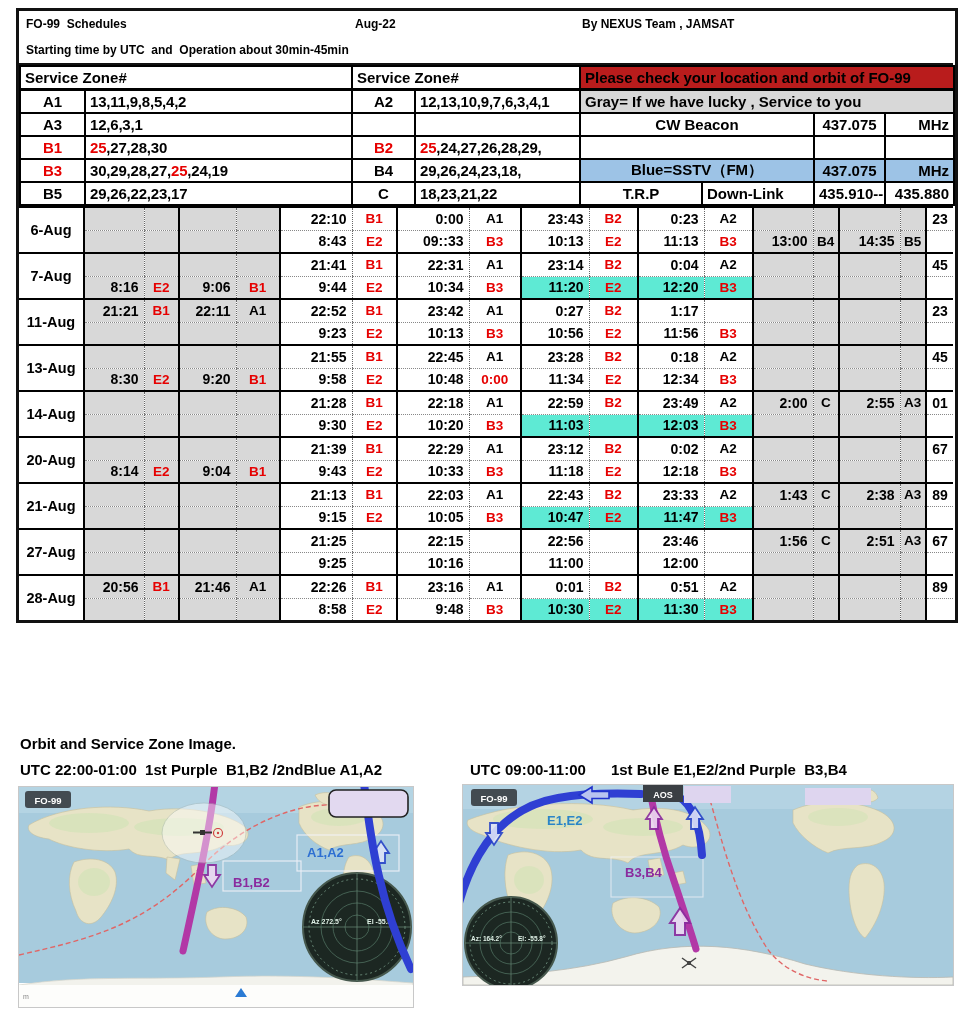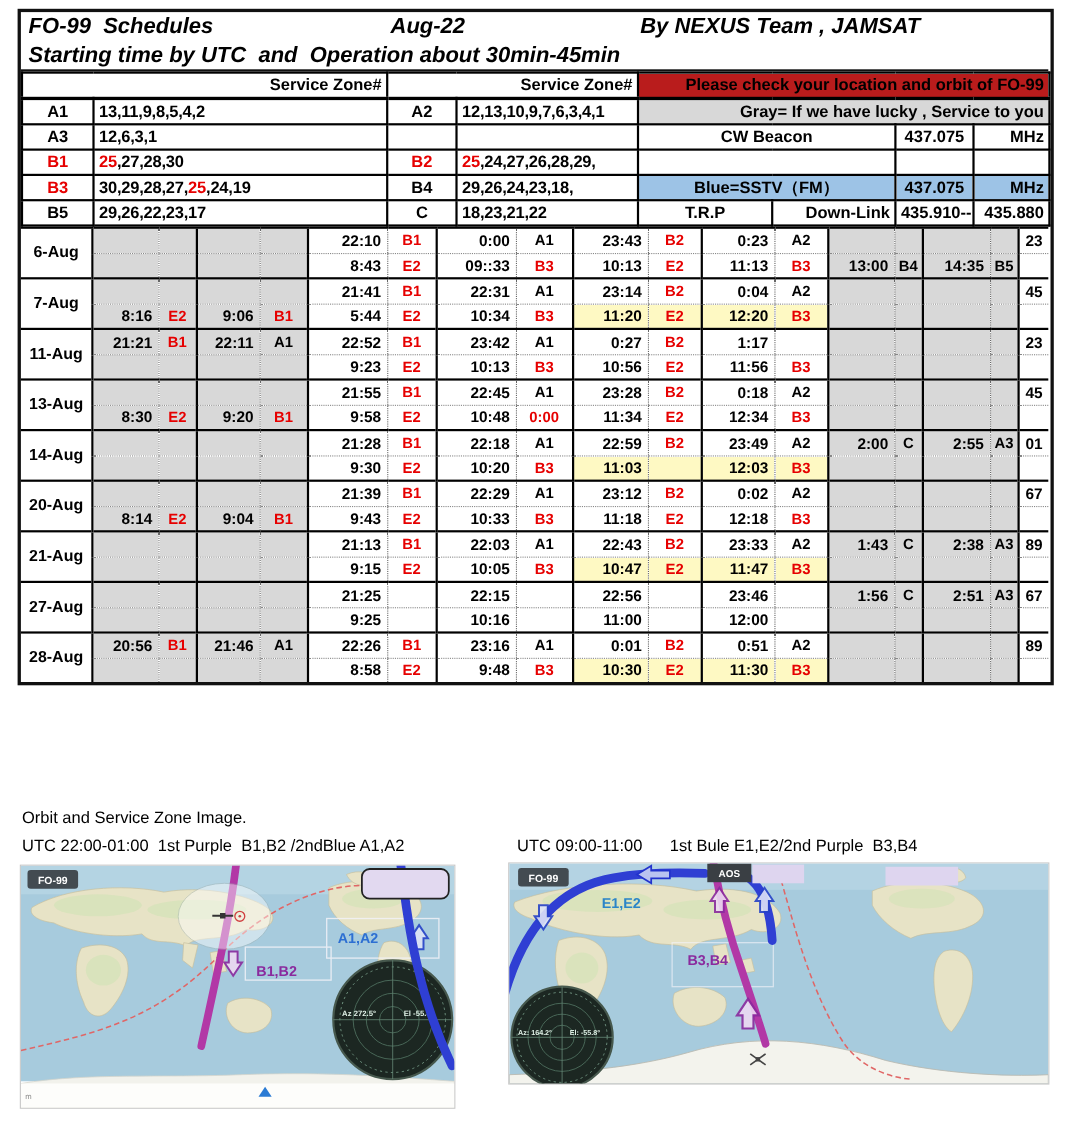--- a/index.html
+++ b/index.html
@@ -1,53 +1,53 @@
 <!DOCTYPE html>
 <html><head>
 <meta charset="utf-8">
 <style>
   html,body{margin:0;padding:0;background:#fff;width:970px;height:1024px;position:relative;
     font-family:"Liberation Sans","DejaVu Sans",sans-serif;color:#000;overflow:hidden;}
   #sheet{position:absolute;left:16px;top:8px;border:3px solid #111;background:#fff;}
   
   #titleblock{width:934px;border-bottom:2px solid #111;}
-  .tline{position:relative;height:26px;line-height:26px;font-weight:bold;font-size:20px;white-space:pre;font-style:italic;}
+  .tline{position:relative;height:26px;line-height:26px;font-weight:bold;font-size:12px;white-space:pre;}
   .tl-a{position:absolute;left:7px;top:0;}
   .tl-b{position:absolute;left:336px;top:0;}
   .tl-c{position:absolute;left:563px;top:0;}
   
   table{border-collapse:collapse;table-layout:fixed;width:934px;}
   #hdr td{border:2px solid #000;height:21px;font-weight:bold;font-size:15px;padding:0 4px;
-    overflow:hidden;white-space:nowrap;text-align:right;}
+    overflow:hidden;white-space:nowrap;}
   #hdr tr.szrow td{border-bottom:3px solid #000;}
   #hdr td.codec{text-align:center;padding:0;}
   #hdr td.listc{text-align:left;letter-spacing:-0.2px;}
   #hdr td.notice{background:#b91c1c;}
   #hdr td.graynote{background:#d8d8d8;}
   #hdr td.center{text-align:center;}
   #hdr td.blue{background:#9dc3e6;}
   #hdr td.freqc{text-align:center;}
   #hdr td.unitc{text-align:right;}
   .red{color:#e60000;}
   
   #sch{border-top:1px solid #000;}
   #sch td{height:21.5px;padding:0;font-weight:bold;font-size:14px;overflow:hidden;white-space:nowrap;}
   #sch td.g{background:#d8d8d8;}
-  #sch td.b{background:#fef9c3;}
+  #sch td.b{background:#5eead4;}
   #sch td.w{background:#fff;}
   #sch td.tm{text-align:right;padding-right:5px;}
   #sch td.cd{text-align:center;font-size:13.5px;}
   #sch td.tcell{border-left:2px solid #000;}
   #sch td.ccell{border-left:1px dotted #666;}
   #sch td.bcell{border-left:2px solid #000;text-align:center;}
   #sch tr.row1 td{border-top:2.5px solid #000;}
   #sch tr.row1 td.dot{border-bottom:1px dotted #888;}
   #sch td.datec{text-align:center;font-size:14.5px;background:#fff;}
   
-  .botlabel{position:absolute;font-weight:normal;font-size:15px;white-space:pre;}
+  .botlabel{position:absolute;font-weight:bold;font-size:15px;white-space:pre;}
   .mapbox{position:absolute;border:1px solid #c8c8c8;}
   svg text{font-family:"Liberation Sans","DejaVu Sans",sans-serif;}
 </style>
 </head>
 <body>
 
 <div id="sheet">
   <div id="titleblock">
     <div class="tline">
       <span class="tl-a">FO-99  Schedules</span>
@@ -200,21 +200,21 @@
           <td class="ccell cd g dot"></td>
           <td class="tcell tm g dot"></td>
           <td class="ccell cd g dot"></td>
           <td class="bcell w dot">45</td>
         </tr>
         <tr class="row2">
           <td class="tcell tm g">8:16</td>
           <td class="ccell cd g red">E2</td>
           <td class="tcell tm g">9:06</td>
           <td class="ccell cd g red">B1</td>
-          <td class="tcell tm w">5:44</td>
+          <td class="tcell tm w">9:44</td>
           <td class="ccell cd w red">E2</td>
           <td class="tcell tm w">10:34</td>
           <td class="ccell cd w red">B3</td>
           <td class="tcell tm b">11:20</td>
           <td class="ccell cd b red">E2</td>
           <td class="tcell tm b">12:20</td>
           <td class="ccell cd b red">B3</td>
           <td class="tcell tm g"></td>
           <td class="ccell cd g"></td>
           <td class="tcell tm g"></td>

